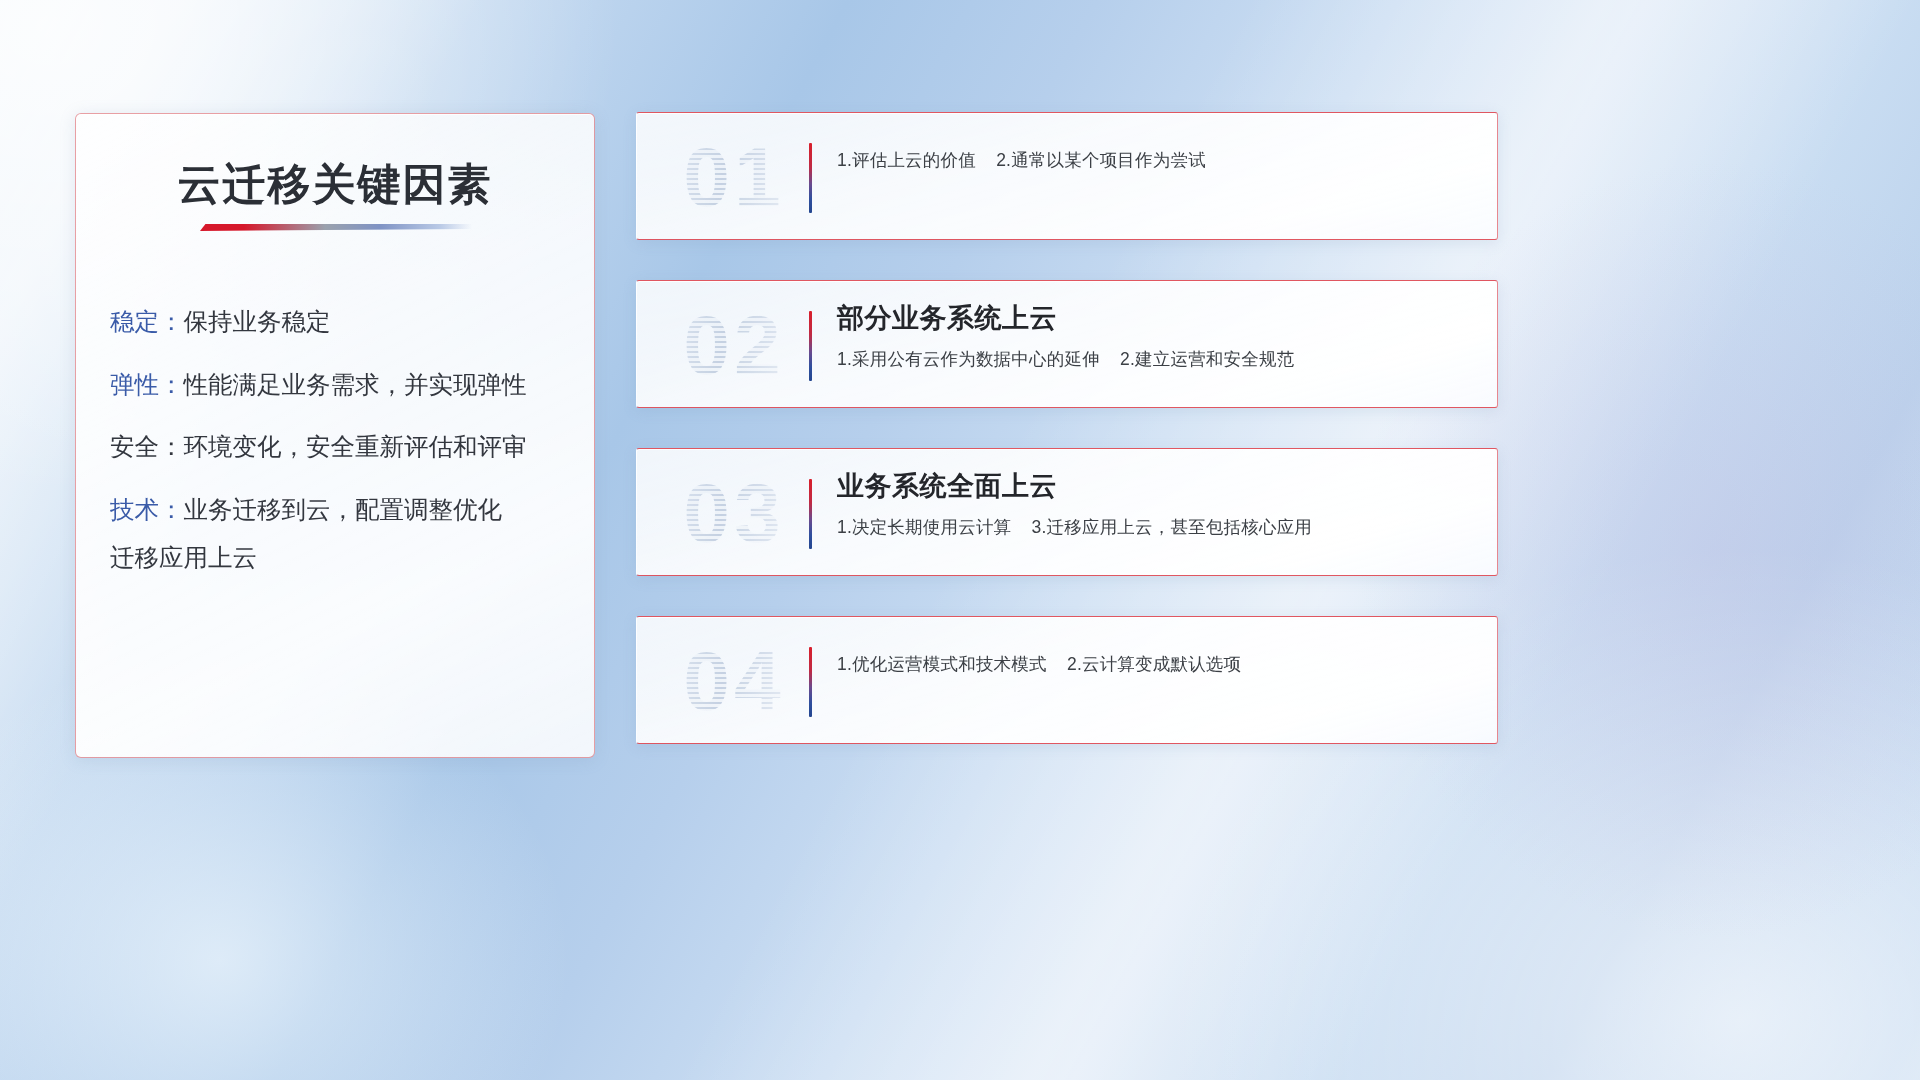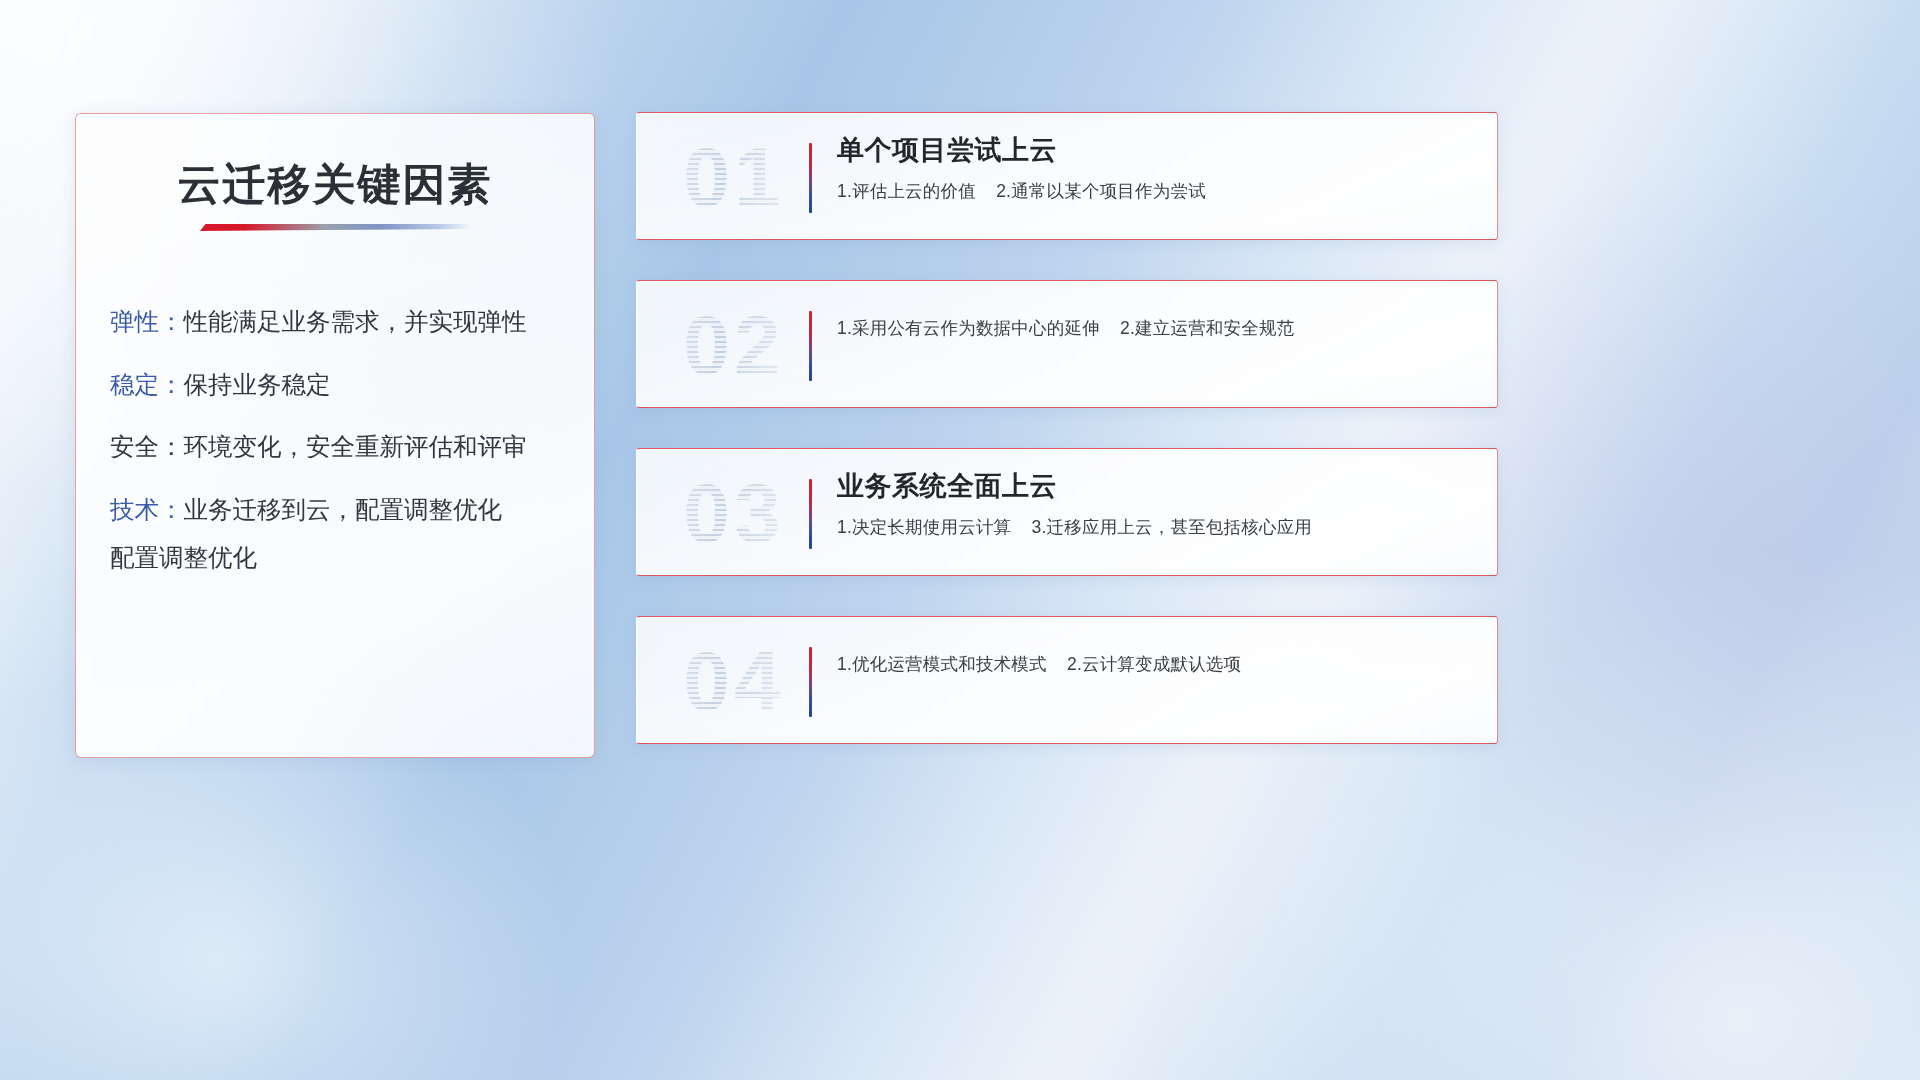--- a/index.html
+++ b/index.html
@@ -154,47 +154,47 @@
   <div class="bg-tint-r"></div>
 </div>
 
 <div id="stage">
 
   <div id="left-card">
     <div class="sheen"></div>
     <div id="card-title">云迁移关键因素</div>
     <div id="title-rule"></div>
     <div id="bullets">
+        <div class="bullet accent"><span class="lbl">稳定：</span><span class="txt">保持业务稳定</span></div>
         <div class="bullet accent"><span class="lbl">弹性：</span><span class="txt">性能满足业务需求，并实现弹性</span></div>
-        <div class="bullet accent"><span class="lbl">稳定：</span><span class="txt">保持业务稳定</span></div>
         <div class="bullet"><span class="lbl">安全：</span><span class="txt">环境变化，安全重新评估和评审</span></div>
         <div class="bullet accent"><span class="lbl">技术：</span><span class="txt">业务迁移到云，配置调整优化</span></div>
-        <div class="bullet cont"><span class="txt">配置调整优化</span></div>
+        <div class="bullet cont"><span class="txt">迁移应用上云</span></div>
       </div>
   </div>
 
   <div id="right-col">
       <div class="step-card">
         <div class="glass"></div>
         <div class="step-num">
           <span class="ghost">01</span>
         </div>
         <div class="step-divider"></div>
         <div class="step-body">
-          <div class="step-title">单个项目尝试上云</div>
           <div class="step-sub">1.评估上云的价值    2.通常以某个项目作为尝试</div>
         </div>
       </div>
       <div class="step-card">
         <div class="glass"></div>
         <div class="step-num">
           <span class="ghost">02</span>
         </div>
         <div class="step-divider"></div>
         <div class="step-body">
+          <div class="step-title">部分业务系统上云</div>
           <div class="step-sub">1.采用公有云作为数据中心的延伸    2.建立运营和安全规范</div>
         </div>
       </div>
       <div class="step-card">
         <div class="glass"></div>
         <div class="step-num">
           <span class="ghost">03</span>
         </div>
         <div class="step-divider"></div>
         <div class="step-body">

